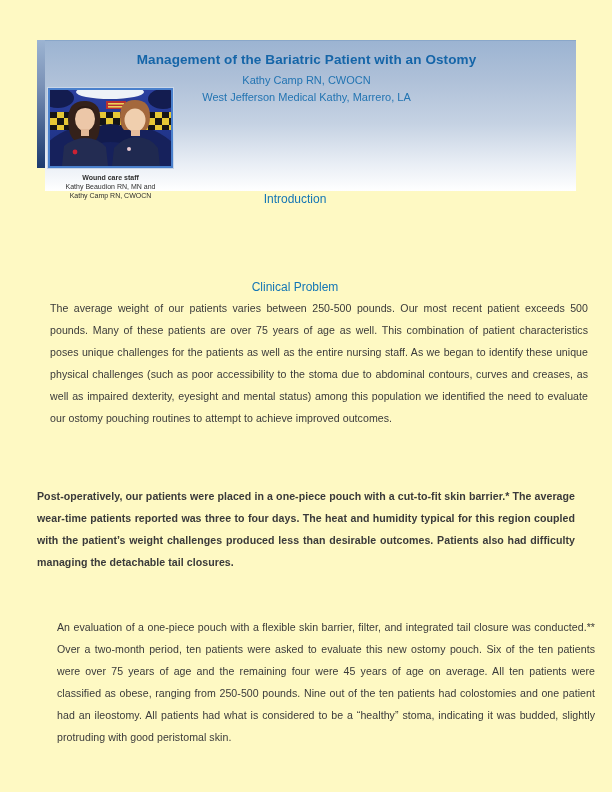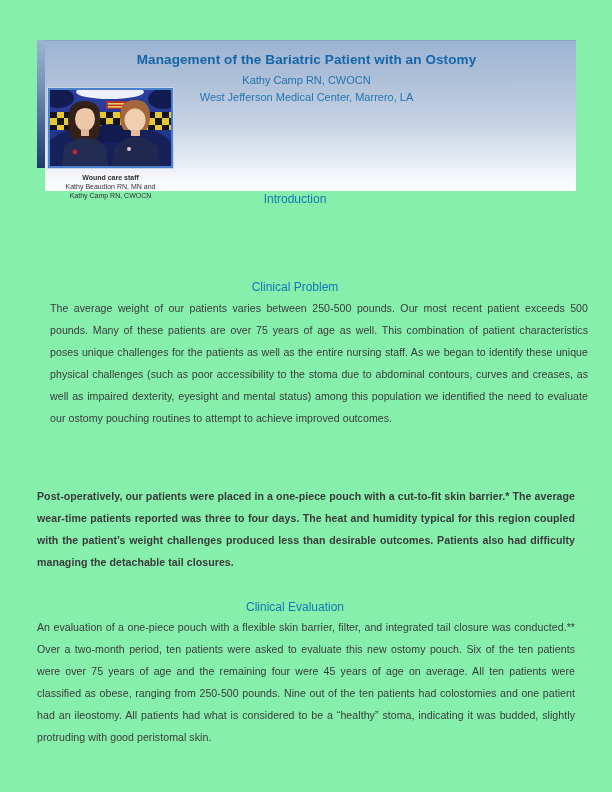--- a/index.html
+++ b/index.html
@@ -1,17 +1,17 @@
 <!DOCTYPE html>
 <html><head>
 <meta charset="utf-8">
 <style>
   html,body{margin:0;padding:0;background:#ffffff;}
   body{width:612px;height:792px;position:relative;font-family:"Liberation Sans",sans-serif;overflow:hidden;}
-  .page{position:absolute;inset:0;background:#86efac;padding-left:47px;}
+  .page{position:absolute;inset:0;background:#fef9c3;padding-left:47px;}
 
   
   .banner{position:absolute;left:45px;top:40px;width:531px;height:150px;
     background:linear-gradient(180deg,#9cb4d2 0%,#aec0d8 25%,#c5d2e3 55%,#e9eef5 82%,#ffffff 100%);
     border-top:1px solid #8aa7c9;}
   
   .left-strip{position:absolute;left:37px;top:40px;width:8px;height:128px;
     background:linear-gradient(180deg,#9cb4d2 0%,#7b92b7 35%,#44608f 70%,#1c3a6e 100%);}
 
   .title{position:absolute;left:37px;top:52px;width:539px;text-align:center;
@@ -36,33 +36,33 @@
   .body-text{position:absolute;left:37px;width:538px;text-align:justify;
     font-size:10.6px;line-height:22px;color:#3a3a3a;letter-spacing:0.05px;}
 
   .h-intro{top:192px;}
   .b-intro{top:213px;}
   .h-problem{top:280px;}
   .b-problem{top:297px;margin-left:13px;}
   .h-approach{top:469px;}
   .b-approach{top:485px;font-weight:bold;}
   .h-evaluation{top:600px;}
-  .b-evaluation{top:616px;}
+  .b-evaluation{top:616px;margin-left:20px;}
 </style>
 </head>
 <body>
 
 <div class="page">
 
   <div class="banner"></div>
   <div class="left-strip"></div>
 
   <div class="title">Management of the Bariatric Patient with an Ostomy</div>
   <div class="subtitle author">Kathy Camp RN, CWOCN</div>
-  <div class="subtitle affiliation">West Jefferson Medical Center, Marrero, LA</div>
+  <div class="subtitle affiliation">West Jefferson Medical Kathy, Marrero, LA</div>
 
   <div class="photo-frame">
     <svg width="121" height="76" viewBox="0 0 121 76">
       <defs>
         <linearGradient id="bgblue" x1="0" y1="0" x2="0" y2="1">
           <stop offset="0" stop-color="#2b3f9f"></stop>
           <stop offset="1" stop-color="#1b2f7e"></stop>
         </linearGradient>
         <pattern id="chk" width="14" height="14" patternUnits="userSpaceOnUse">
           <rect width="7" height="7" fill="#e6c835"></rect>
@@ -107,16 +107,15 @@
     <div>Kathy Camp RN, CWOCN</div>
   </div>
 
   <div class="section-heading h-intro">Introduction</div>
 
   <div class="section-heading h-problem">Clinical Problem</div>
   <div class="body-text b-problem">The average weight of our patients varies between 250-500 pounds. Our most recent patient exceeds 500 pounds. Many of these patients are over 75 years of age as well. This combination of patient characteristics poses unique challenges for the patients as well as the entire nursing staff. As we began to identify these unique physical challenges (such as poor accessibility to the stoma due to abdominal contours, curves and creases, as well as impaired dexterity, eyesight and mental status) among this population we identified the need to evaluate our ostomy pouching routines to attempt to achieve improved outcomes.</div>
 
   <div class="body-text b-approach">Post-operatively, our patients were placed in a one-piece pouch with a cut-to-fit skin barrier.* The average wear-time patients reported was three to four days. The heat and humidity typical for this region coupled with the patient’s weight challenges produced less than desirable outcomes. Patients also had difficulty managing the detachable tail closures.</div>
 
-  <div class="section-heading h-evaluation">Clinical Evaluation</div>
   <div class="body-text b-evaluation">An evaluation of a one-piece pouch with a flexible skin barrier, filter, and integrated tail closure was conducted.** Over a two-month period, ten patients were asked to evaluate this new ostomy pouch. Six of the ten patients were over 75 years of age and the remaining four were 45 years of age on average. All ten patients were classified as obese, ranging from 250-500 pounds. Nine out of the ten patients had colostomies and one patient had an ileostomy. All patients had what is considered to be a “healthy” stoma, indicating it was budded, slightly protruding with good peristomal skin.</div>
 
 </div>
 
 </body></html>

